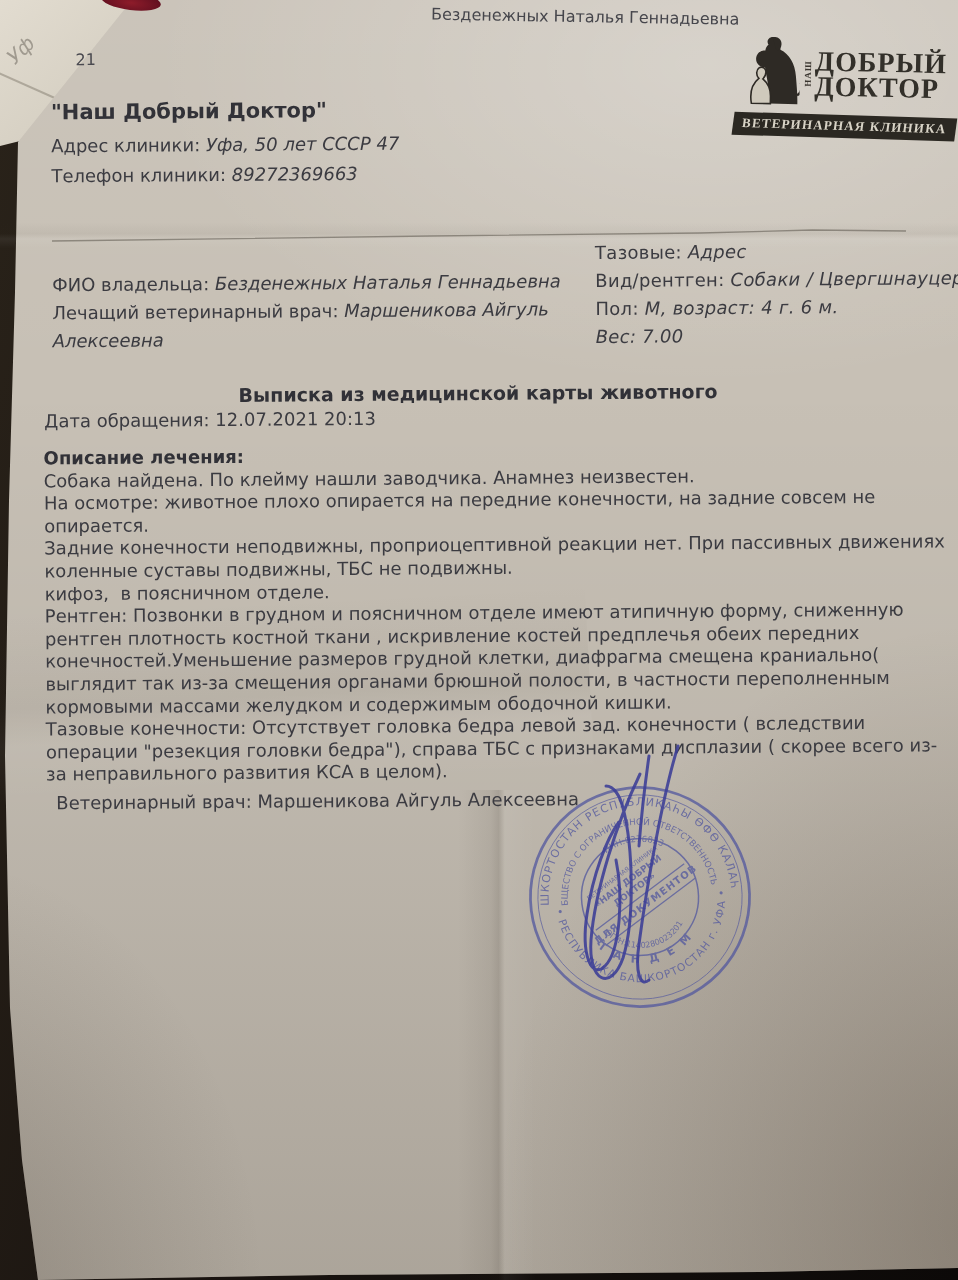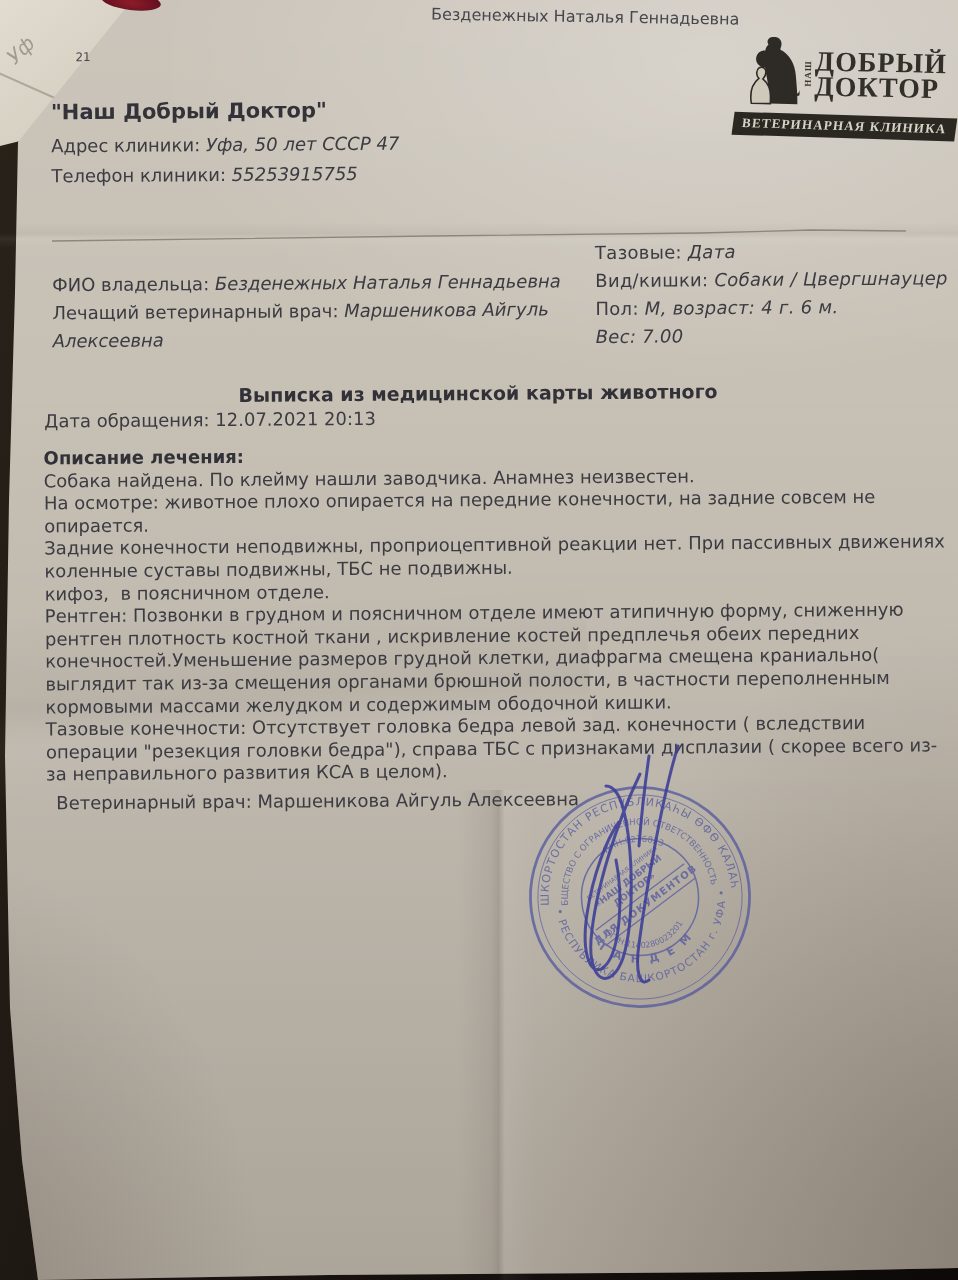--- a/index.html
+++ b/index.html
@@ -66,21 +66,21 @@
   svg.crease{position:absolute;left:0;top:0;z-index:5;}
 
   
   .content{
     position:absolute;inset:0;z-index:8;
     transform:rotate(-0.45deg);
     color:#3b3b41;font-size:18px;
   }
   .content .abs{position:absolute;white-space:nowrap;}
   .note{left:436px;top:8px;font-size:16px;color:#46464c;transform:rotate(1.4deg);}
-  .num21{left:80px;top:47px;font-size:12px;color:#4a4a50;}
+  .num21{left:80px;top:47px;font-size:16px;color:#4a4a50;}
 
   
   .logo{left:738px;top:40px;transform:rotate(1.6deg);display:flex;flex-direction:column;align-items:center;}
   .logo-top{display:flex;align-items:center;}
   .logo-nash{
     font-family:"Liberation Serif",serif;font-weight:bold;font-size:9px;color:#3a352f;
     writing-mode:vertical-rl;transform:rotate(180deg);letter-spacing:1px;margin:0 2px 0 3px;
   }
   .logo-title{font-family:"Liberation Serif",serif;font-weight:bold;color:#33302a;
     font-size:28px;line-height:25px;letter-spacing:1px;}
@@ -154,43 +154,43 @@
     </div>
 
     <div class="abs clinic">
       <div class="clinic-name">"Наш Добрый Доктор"</div>
       <div>
         <span>Адрес клиники:</span>
         <span class="val">Уфа, 50 лет СССР 47</span>
       </div>
       <div>
         <span>Телефон клиники:</span>
-        <span class="val">55253915755</span>
+        <span class="val">89272369663</span>
       </div>
     </div>
 
     <div class="abs left-col">
       <div>
         <span>ФИО владельца:</span>
         <span class="val">Безденежных Наталья Геннадьевна</span>
       </div>
       <div>
         <span>Лечащий ветеринарный врач:</span>
         <span class="val">Маршеникова Айгуль</span>
       </div>
       <div class="val">Алексеевна</div>
     </div>
 
     <div class="abs right-col">
       <div>
         <span>Тазовые:</span>
-        <span class="val">Дата</span>
-      </div>
-      <div>
-        <span>Вид/кишки:</span>
+        <span class="val">Адрес</span>
+      </div>
+      <div>
+        <span>Вид/рентген:</span>
         <span class="val">Собаки / Цвергшнауцер</span>
       </div>
       <div>
         <span>Пол:</span>
         <span class="val">М, возраст: 4 г. 6 м.</span>
       </div>
       <div class="val">Вес: 7.00</div>
     </div>
 
     <div class="abs title">Выписка из медицинской карты животного</div>

